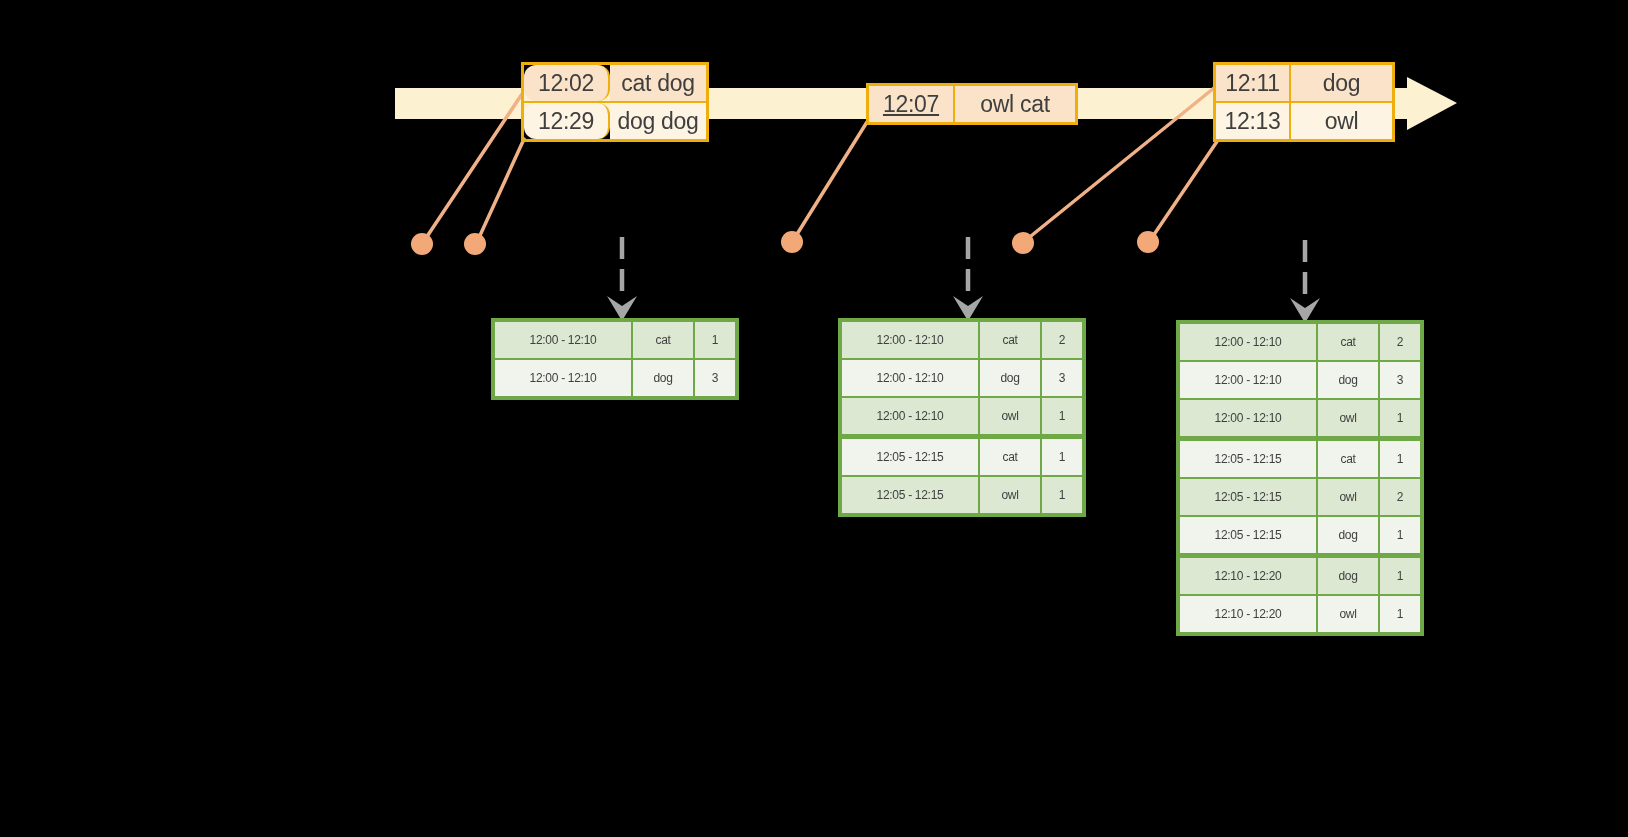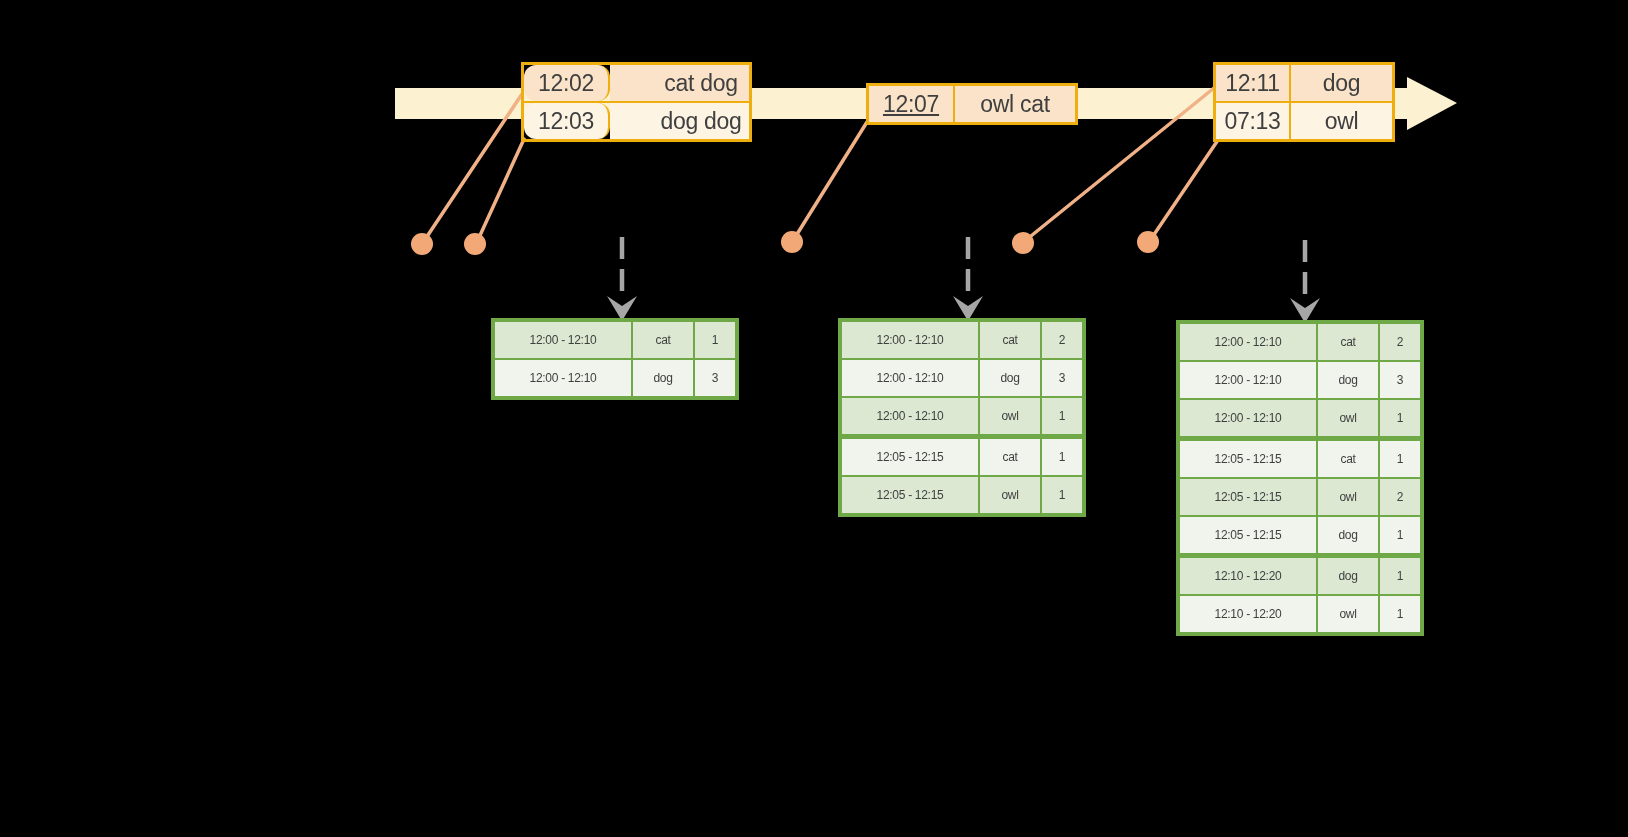--- a/index.html
+++ b/index.html
@@ -17,21 +17,21 @@
   .event-table{position:absolute;z-index:2;border:3px solid var(--event-border);
     display:flex;flex-direction:column;}
   .erow{display:flex;}
   .erow + .erow{border-top:2px solid var(--event-border);}
   .erow .cell{display:flex;align-items:center;justify-content:center;
     height:36px;font-size:23px;letter-spacing:-0.3px;}
   #et2 .erow .cell{height:36px;}
   .erow .time{border-right:2px solid var(--event-border);}
   .erow.peach .cell{background:var(--event-row-peach);}
   .erow.cream .cell{background:var(--event-row-cream);}
-  #et0 .time{width:84px;border-radius:12px;} #et0 .words{width:96px;padding-left:43px;}
+  #et0 .time{width:84px;border-radius:12px;} #et0 .words{width:96px;}
   #et1 .time{width:84px;text-decoration:underline;} #et1 .words{width:120px;text-align:center;}
   #et2 .time{width:73px;} #et2 .words{width:101px;}
 
   
   .result-table{position:absolute;z-index:2;border:4px solid var(--green-border);
     display:flex;flex-direction:column;}
   .rrow{display:flex;}
   .rrow + .rrow{border-top:2px solid var(--green-border);}
   .rrow.group-start{border-top:5px solid var(--green-border);}
   .rrow .cell{display:flex;align-items:center;justify-content:center;
@@ -82,37 +82,37 @@
       </g>
     </g>
   </svg>
 
   <div id="et0" class="event-table" style="left:521px;top:62px">
       <div class="erow peach">
         <div class="cell time">12:02</div>
         <div class="cell words">cat dog</div>
       </div>
       <div class="erow cream">
-        <div class="cell time">12:03</div>
+        <div class="cell time">12:29</div>
         <div class="cell words">dog dog</div>
       </div>
     </div>
   <div id="et1" class="event-table" style="left:866px;top:83px">
       <div class="erow peach">
         <div class="cell time">12:07</div>
         <div class="cell words">owl cat</div>
       </div>
     </div>
   <div id="et2" class="event-table" style="left:1213px;top:62px">
       <div class="erow peach">
         <div class="cell time">12:11</div>
         <div class="cell words">dog</div>
       </div>
       <div class="erow cream">
-        <div class="cell time">07:13</div>
+        <div class="cell time">12:13</div>
         <div class="cell words">owl</div>
       </div>
     </div>
 
   <div id="rt0" class="result-table" style="left:491px;top:318px">
       <div class="rrow dark">
         <div class="cell win">12:00 - 12:10</div>
         <div class="cell word">cat</div>
         <div class="cell count">1</div>
       </div>

